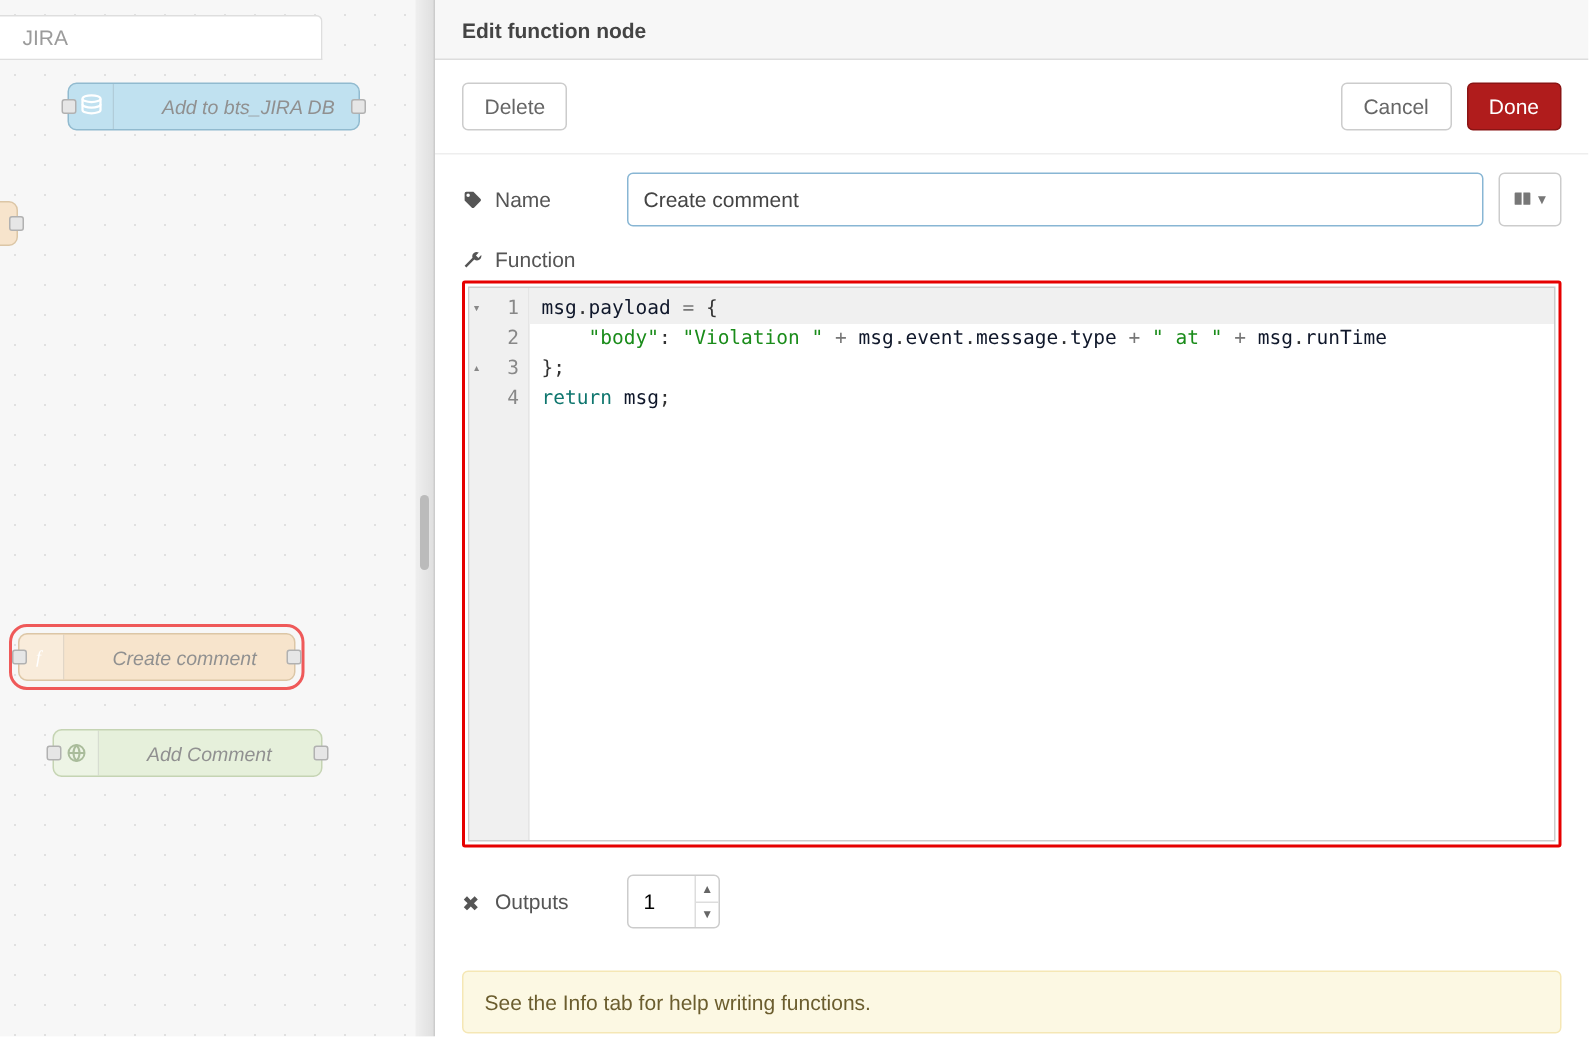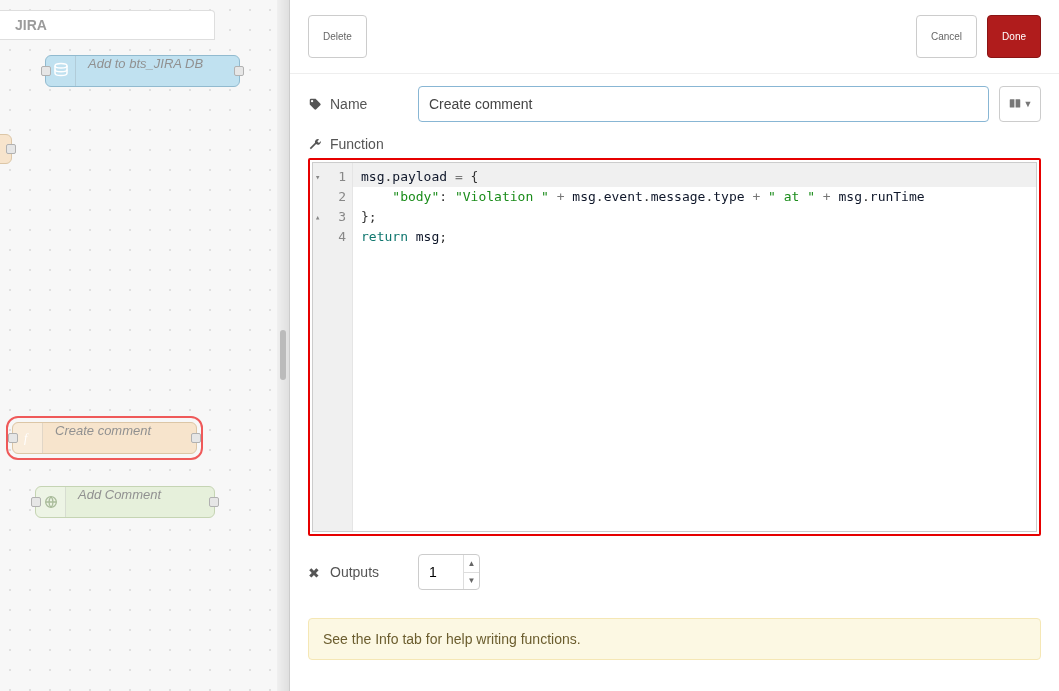--- a/index.html
+++ b/index.html
@@ -3,24 +3,24 @@
 <meta charset="utf-8">
 <style>
 * { box-sizing: border-box; margin: 0; padding: 0; }
 body { font-family: -apple-system, BlinkMacSystemFont, "Segoe UI", Arial, sans-serif; font-size: 14px; color: #555; background: #fff; width: 1059px; height: 691px; overflow: hidden; position: relative; }
 
 
 .canvas-area { position: absolute; left: 0; top: 0; width: 290px; height: 691px; background: #f3f3f3; background-image: radial-gradient(circle, #d0d0d0 1px, transparent 1px); background-size: 20px 20px; border-right: 1px solid #ccc; }
 .canvas-area::after { content: ''; position: absolute; right: 0; top: 0; width: 12px; height: 100%; background: linear-gradient(to right, rgba(0,0,0,0.05), rgba(0,0,0,0.15)); }
 .canvas-overlay { position: absolute; inset: 0; background: rgba(255,255,255,0.35); pointer-events: none; z-index: 5; }
 
-.tab { position: absolute; left: 0; top: 10px; width: 215px; height: 30px; background: #fff; border: 1px solid #ccc; border-left: none; border-radius: 0 4px 0 0; padding: 6px 15px; color: #666; font-weight: 700; z-index: 2; }
-
-
-.node { position: absolute; height: 32px; border-radius: 6px; display: flex; z-index: 3; }
+.tab { position: absolute; left: 0; top: 10px; width: 215px; height: 30px; background: #fff; border: 1px solid #ccc; border-left: none; border-radius: 0 4px 0 0; padding: 6px 15px; color: #666; font-weight: 400; z-index: 2; }
+
+
+.node { position: absolute; height: 32px; border-radius: 6px; display: flex; align-items: center; z-index: 3; gap: 20px; }
 .node-icon { width: 30px; height: 100%; display: flex; align-items: center; justify-content: center; border-right: 1px solid rgba(0,0,0,0.15); border-top-left-radius: 6px; border-bottom-left-radius: 6px; }
 .node-label { padding: 0 12px; font-style: italic; color: #555; font-size: 13px; white-space: nowrap; }
 .port { width: 10px; height: 10px; background: #d9d9d9; border: 1px solid #888; border-radius: 2px; position: absolute; }
 .port-left { left: -5px; top: 50%; transform: translateY(-50%); }
 .port-right { right: -5px; top: 50%; transform: translateY(-50%); }
 
 .node-db { background: #9fd1e8; border: 1px solid #5796b5; top: 55px; left: 45px; width: 195px; }
 .node-db .node-icon svg { stroke: #fff; fill: none; }
 
 .node-fn { background: #f3d6b1; border: 1px solid #c9a877; top: 422px; left: 12px; width: 185px; outline: 2px solid #e60000; outline-offset: 4px; }
@@ -37,21 +37,21 @@
 .stray-node .port-right { right: -5px; }
 
 
 .wires { position: absolute; inset: 0; z-index: 1; pointer-events: none; }
 .wires path { stroke: #888; stroke-width: 3; fill: none; }
 
 
 .panel { position: absolute; left: 290px; top: 0; right: 0; height: 691px; background: #fff; display: flex; flex-direction: column; }
 .panel-header { height: 40px; background: #f7f7f7; border-bottom: 1px solid #ddd; display: flex; align-items: center; padding: 0 18px; font-weight: 600; color: #444; }
 .panel-actions { padding: 15px 18px; display: flex; border-bottom: 1px solid #eee; }
-.btn { height: 43px; padding: 0 14px; background: #fff; border: 1px solid #ccc; border-radius: 4px; color: #666; cursor: pointer; font-size: 10px; }
+.btn { height: 32px; padding: 0 14px; background: #fff; border: 1px solid #ccc; border-radius: 4px; color: #666; cursor: pointer; font-size: 14px; }
 .btn-danger { background: #b01c1c; color: #fff; border-color: #8a1414; text-align: center; }
 .spacer { flex: 1; }
 .panel-actions .btn + .btn { margin-left: 10px; }
 
 .panel-body { padding: 12px 18px 0; flex: 1; display: flex; flex-direction: column; overflow: hidden; }
 .row { display: flex; align-items: center; margin-bottom: 14px; }
 .row-label { width: 110px; display: flex; align-items: center; gap: 8px; color: #555; }
 .row-label svg, .row-label .glyph { width: 14px; height: 14px; flex-shrink: 0; }
 .input { flex: 1; height: 36px; border: 1px solid #88b6d4; border-radius: 4px; padding: 0 10px; font-size: 14px; color: #444; }
 .icon-btn { width: 42px; height: 36px; margin-left: 10px; border: 1px solid #ccc; border-radius: 4px; background: #fff; display: flex; align-items: center; justify-content: center; cursor: pointer; gap: 2px; }
@@ -134,20 +134,21 @@
     <div class="port port-right"></div>
   </div>
 
 
   <div class="canvas-overlay"></div>
 </div>
 
 <div class="resize-grip"></div>
 
 <div class="panel">
+  <div class="panel-header">Edit function node</div>
 
   <div class="panel-actions">
     <button class="btn">Delete</button>
     <div class="spacer"></div>
     <button class="btn">Cancel</button>
     <button class="btn btn-danger">Done</button>
   </div>
 
   <div class="panel-body">
     <div class="row">

